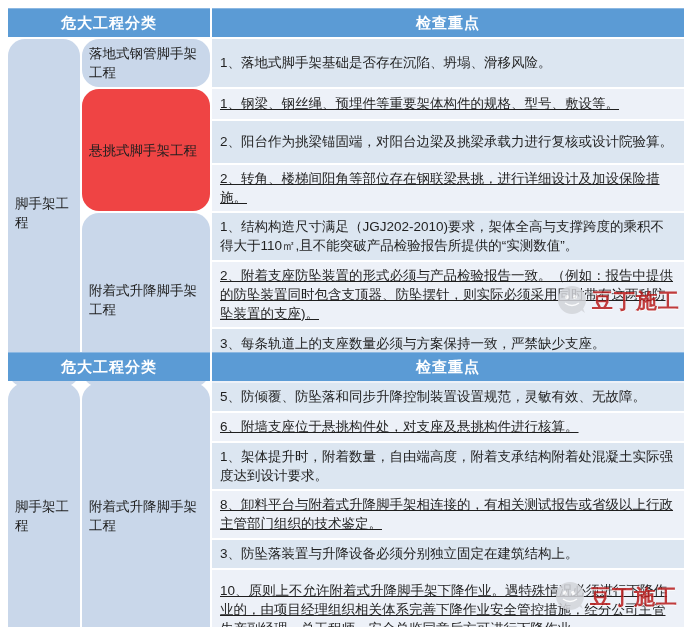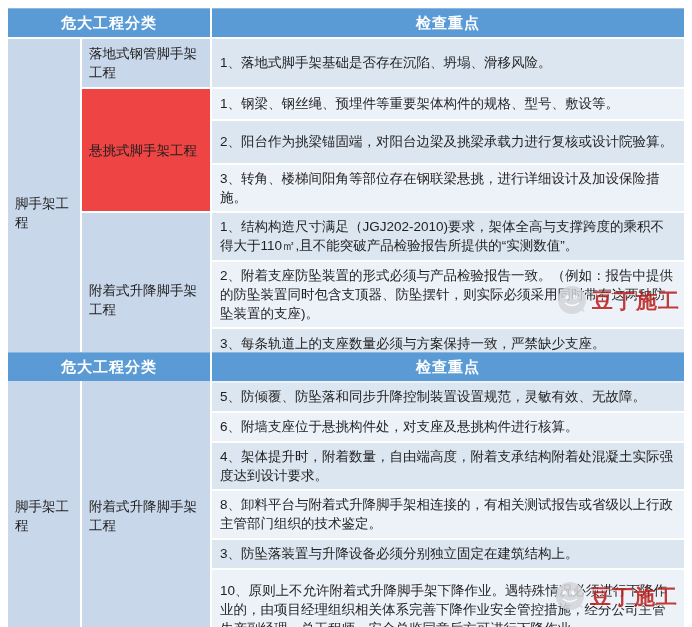--- a/index.html
+++ b/index.html
@@ -23,29 +23,29 @@
   col.c3{width:472px;}
 
   th.th{
     background:#5b9bd5;color:#ffffff;
     font-size:15px;font-weight:bold;letter-spacing:1px;
     height:26px;text-align:center;vertical-align:middle;
     border-top:1px solid #8cb8e2;
   }
   td{vertical-align:middle;font-size:13.5px;line-height:1.42;}
   td.cat,td.sub{
-    padding:2px 4px 2px 7px;text-align:left;
+    padding:2px 4px 2px 7px;text-align:left;border-radius:17px;
   }
   td.item{
     padding:4px 8px 4px 8px;text-align:left;
   }
   .dark{background:#c9d7ea;}
   .lightleft{background:#ef4444;}
   .banda{background:#dce6f1;}
-  .bandb{background:#edf1f8;}
+  .bandb{background:#edf1f8;text-decoration:underline;}
 
   
   .h40{height:40px;} .h24{height:22px;} .h36{height:34px;margin-left:32px;}
   .h52{height:52px;} .h22{height:20px;margin-left:6px;} .h72{height:72px;}
 
   .watermark{
     position:absolute;display:flex;align-items:center;gap:2px;
     opacity:0.85;pointer-events:none;z-index:5;
   }
   #watermark-1{left:556px;top:284px;}
@@ -81,21 +81,21 @@
         <td class="item banda h40">1、落地式脚手架基础是否存在沉陷、坍塌、滑移风险。</td>
       </tr>
       <tr>
         <td class="sub lightleft" rowspan="3">悬挑式脚手架工程</td>
         <td class="item bandb h24">1、钢梁、钢丝绳、预埋件等重要架体构件的规格、型号、敷设等。</td>
       </tr>
       <tr>
         <td class="item banda h36">2、阳台作为挑梁锚固端，对阳台边梁及挑梁承载力进行复核或设计院验算。</td>
       </tr>
       <tr>
-        <td class="item bandb h36">3、转角、楼梯间阳角等部位存在钢联梁悬挑，进行详细设计及加设保险措施。</td>
+        <td class="item bandb h36">2、转角、楼梯间阳角等部位存在钢联梁悬挑，进行详细设计及加设保险措施。</td>
       </tr>
       <tr>
         <td class="sub dark" rowspan="4">附着式升降脚手架工程</td>
         <td class="item banda h36">1、结构构造尺寸满足（JGJ202-2010)要求，架体全高与支撑跨度的乘积不得大于110㎡,且不能突破产品检验报告所提供的“实测数值”。</td>
       </tr>
       <tr>
         <td class="item bandb h52">2、附着支座防坠装置的形式必须与产品检验报告一致。（例如：报告中提供的防坠装置同时包含支顶器、防坠摆针，则实际必须采用同时带有这两种防坠装置的支座)。</td>
       </tr>
       <tr>
         <td class="item banda h22">3、每条轨道上的支座数量必须与方案保持一致，严禁缺少支座。</td>
@@ -121,21 +121,21 @@
     <tbody>
       <tr>
         <td class="cat dark" rowspan="6">脚手架工程</td>
         <td class="sub dark" rowspan="6">附着式升降脚手架工程</td>
         <td class="item banda h22">5、防倾覆、防坠落和同步升降控制装置设置规范，灵敏有效、无故障。</td>
       </tr>
       <tr>
         <td class="item bandb h22">6、附墙支座位于悬挑构件处，对支座及悬挑构件进行核算。</td>
       </tr>
       <tr>
-        <td class="item banda h36">4、架体提升时，附着数量，自由端高度，附着支承结构附着处混凝土实际强度达到设计要求。</td>
+        <td class="item banda h36">1、架体提升时，附着数量，自由端高度，附着支承结构附着处混凝土实际强度达到设计要求。</td>
       </tr>
       <tr>
         <td class="item bandb h36">8、卸料平台与附着式升降脚手架相连接的，有相关测试报告或省级以上行政主管部门组织的技术鉴定。</td>
       </tr>
       <tr>
         <td class="item banda h22">3、防坠落装置与升降设备必须分别独立固定在建筑结构上。</td>
       </tr>
       <tr>
         <td class="item bandb h72">10、原则上不允许附着式升降脚手架下降作业。遇特殊情况必须进行下降作业的，由项目经理组织相关体系完善下降作业安全管控措施，经分公司主管生产副经理、总工程师、安全总监同意后方可进行下降作业。</td>
       </tr>

